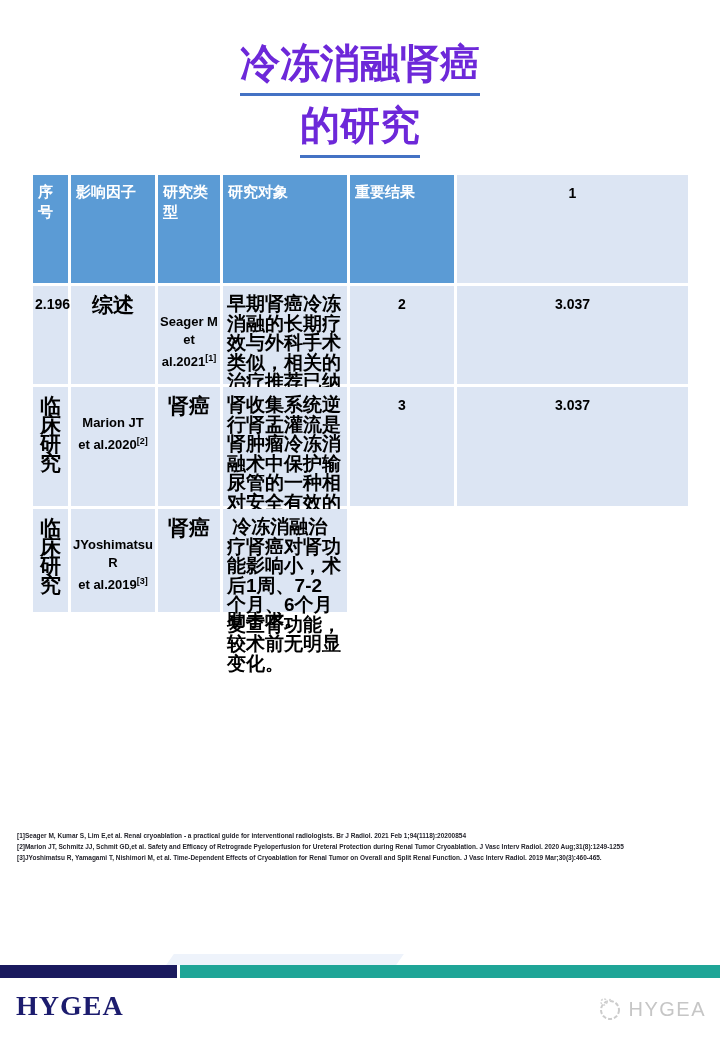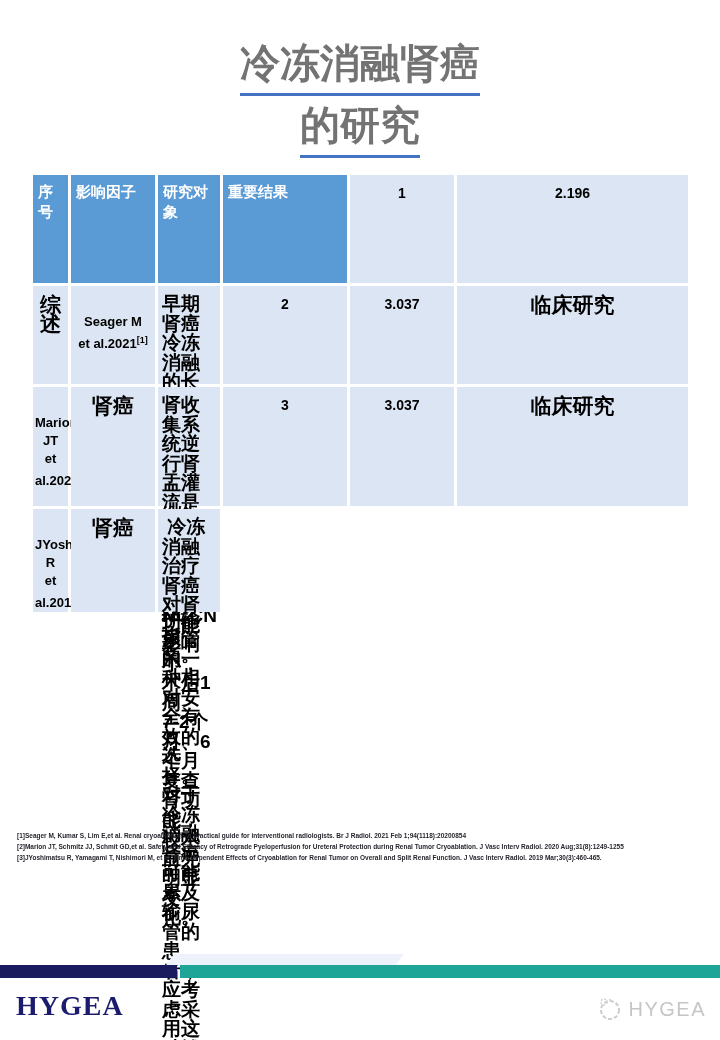--- a/index.html
+++ b/index.html
@@ -13,21 +13,21 @@
     font-family: "Liberation Sans", sans-serif;
   }
 
   
   .title-block {
     position: absolute;
     top: 34px;
     left: 0;
     width: 100%;
     text-align: center;
-    color: #737373;
+    color: #6d28d9;
     font-weight: bold;
     font-size: 40px;
     line-height: 58px;
   }
   .title-line { display: block; }
   .title-line > span {
     display: inline-block;
     border-bottom: 3px solid #4472C4;
     padding-bottom: 1px;
   }
@@ -130,20 +130,21 @@
 
   <div class="title-block">
     <span class="title-line"><span>冷冻消融肾癌</span></span>
     <span class="title-line"><span>的研究</span></span>
   </div>
 
   <div class="ref-table">
 
     <div class="th">序号</div>
     <div class="th">影响因子</div>
+    <div class="th">研究类型</div>
     <div class="th">研究对象</div>
     <div class="th">重要结果</div>
 
     <div class="td num">1</div>
     <div class="td num">2.196</div>
     <div class="td">综述</div>
     <div class="td ref"><span>Seager M</span><br><span>et al.2021</span><sup>[1]</sup></div>
     <div class="td result">早期肾癌冷冻消融的长期疗效与外科手术类似，相关的治疗推荐已纳入NCCN指南。</div>
 
     <div class="td num">2</div>

